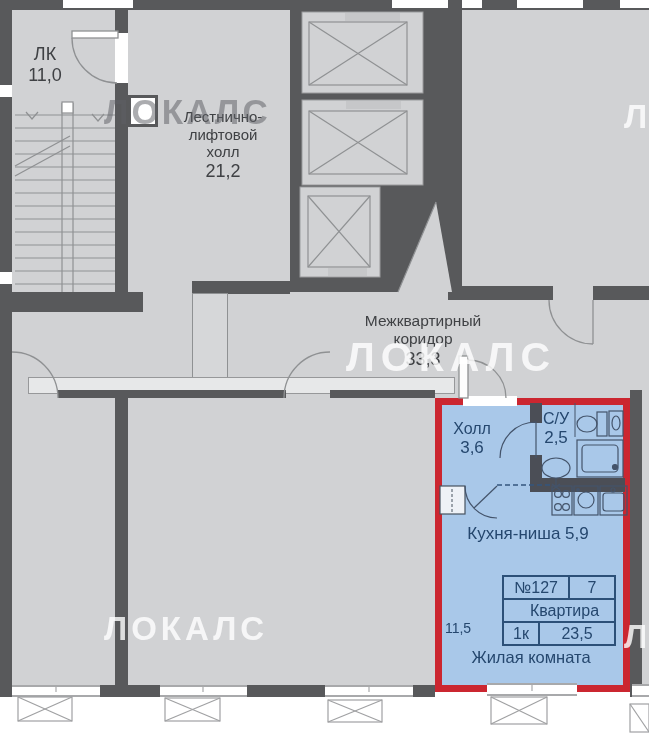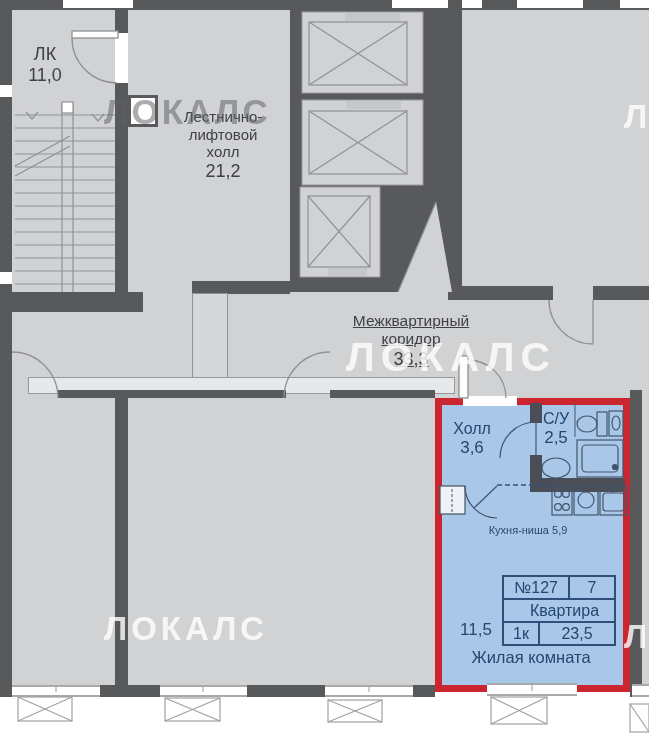--- a/index.html
+++ b/index.html
@@ -259,39 +259,39 @@
     <div>11,0</div>
   </div>
 
   <div class="abs txt" style="left:148px;top:108px;width:150px;font-size:15px;">
     <div>Лестнично-</div>
     <div>лифтовой</div>
     <div>холл</div>
     <div style="font-size:18px;">21,2</div>
   </div>
 
-  <div class="abs txt" style="left:316px;top:312px;width:190px;font-size:15.5px;text-decoration:underline;">
+  <div class="abs txt" style="left:328px;top:312px;width:190px;font-size:15.5px;">
     <div>Межквартирный</div>
     <div>коридор</div>
     <div style="font-size:18px;">33,3</div>
   </div>
 
   <div class="abs atxt" style="left:442px;top:420px;width:60px;font-size:16px;">
     <div>Холл</div>
     <div style="font-size:17px;">3,6</div>
   </div>
 
   <div class="abs atxt" style="left:533px;top:410px;width:46px;font-size:16px;">
     <div>С/У</div>
     <div style="font-size:17px;">2,5</div>
   </div>
 
-  <div class="abs atxt nowrap" style="left:438px;top:524px;width:180px;font-size:11px;">Кухня-ниша 5,9</div>
-
-  <div class="abs atxt" style="left:454px;top:620px;width:44px;font-size:17px;">11,5</div>
+  <div class="abs atxt nowrap" style="left:438px;top:524px;width:180px;font-size:17px;">Кухня-ниша 5,9</div>
+
+  <div class="abs atxt" style="left:436px;top:620px;width:44px;font-size:14px;">11,5</div>
 
   <div class="abs atxt nowrap" style="left:441px;top:648px;width:180px;font-size:16.5px;">Жилая комната</div>
 
   <div class="info-table">
     <div class="it-row">
       <div class="it-cell" style="width:64px;">№127</div>
       <div class="it-cell" style="flex:1;border-left:2px solid #2c5078;">7</div>
     </div>
     <div class="it-row">
       <div class="it-cell" style="flex:1;padding-left:11px;">Квартира</div>

